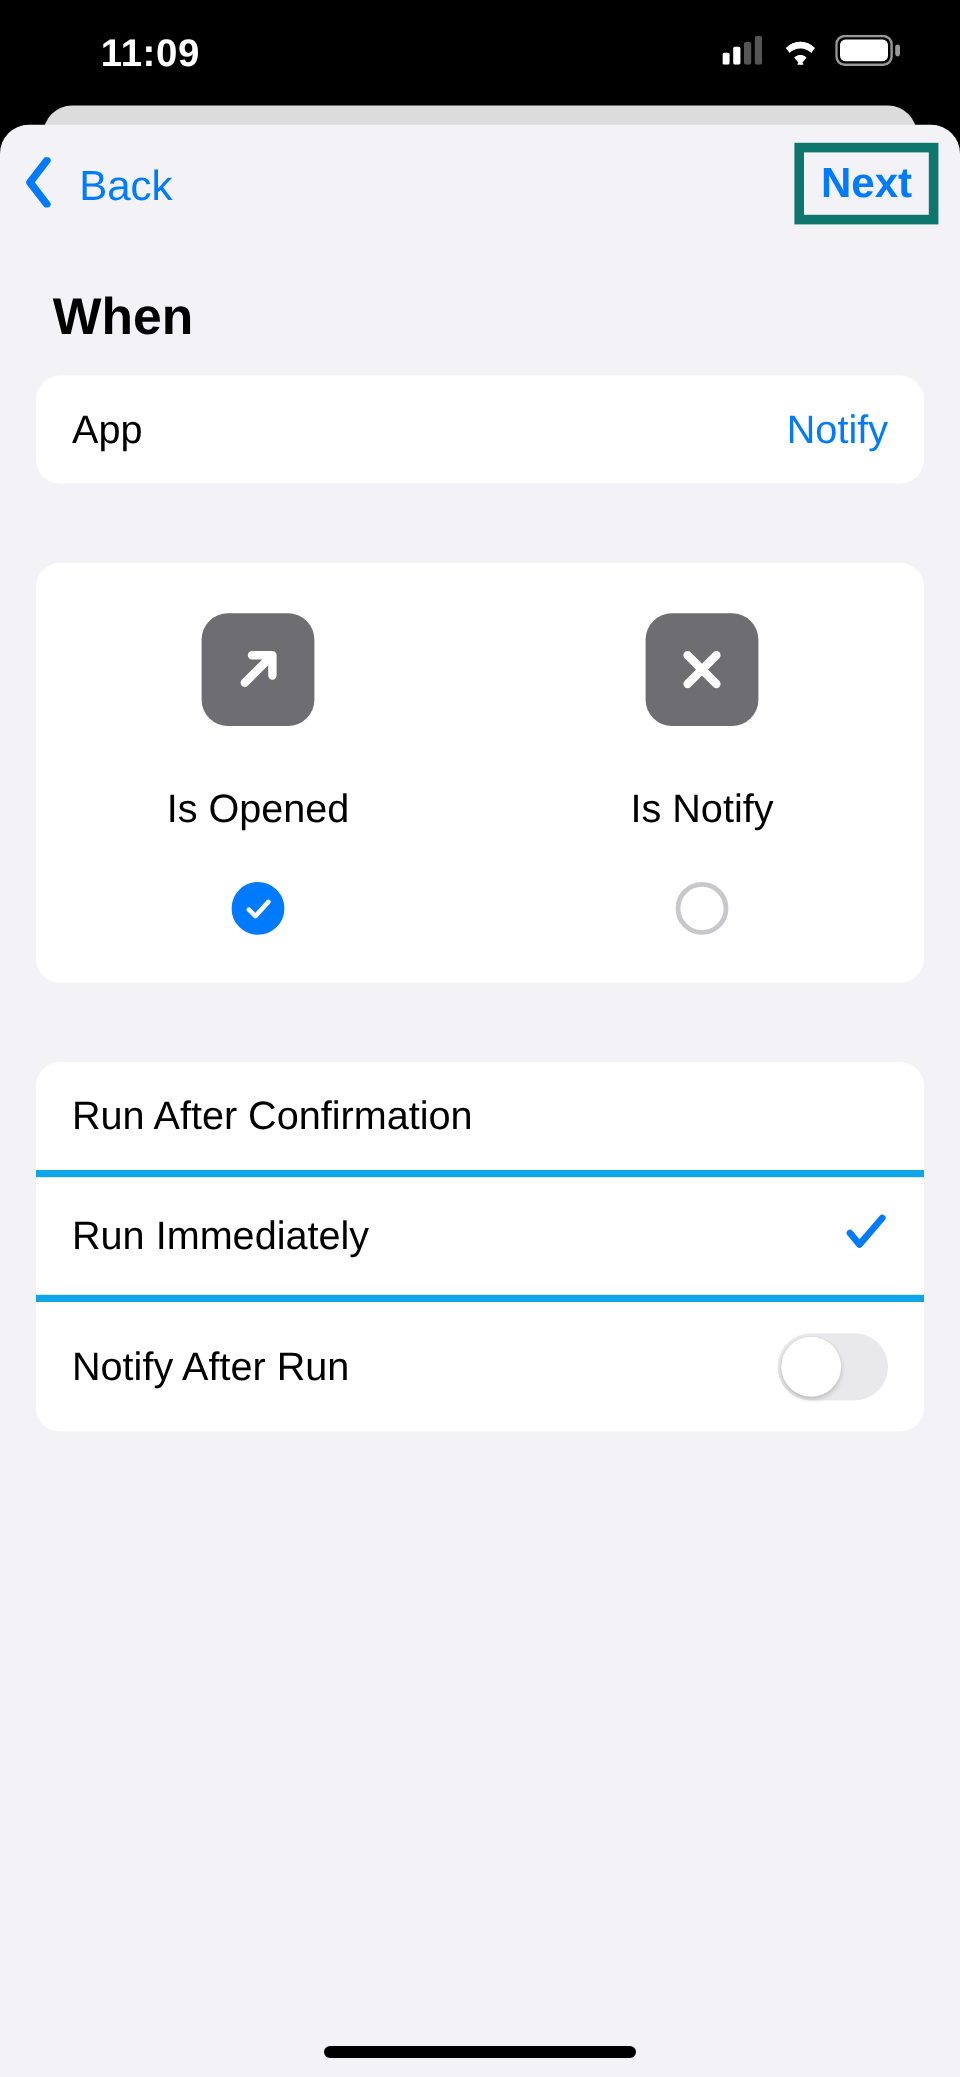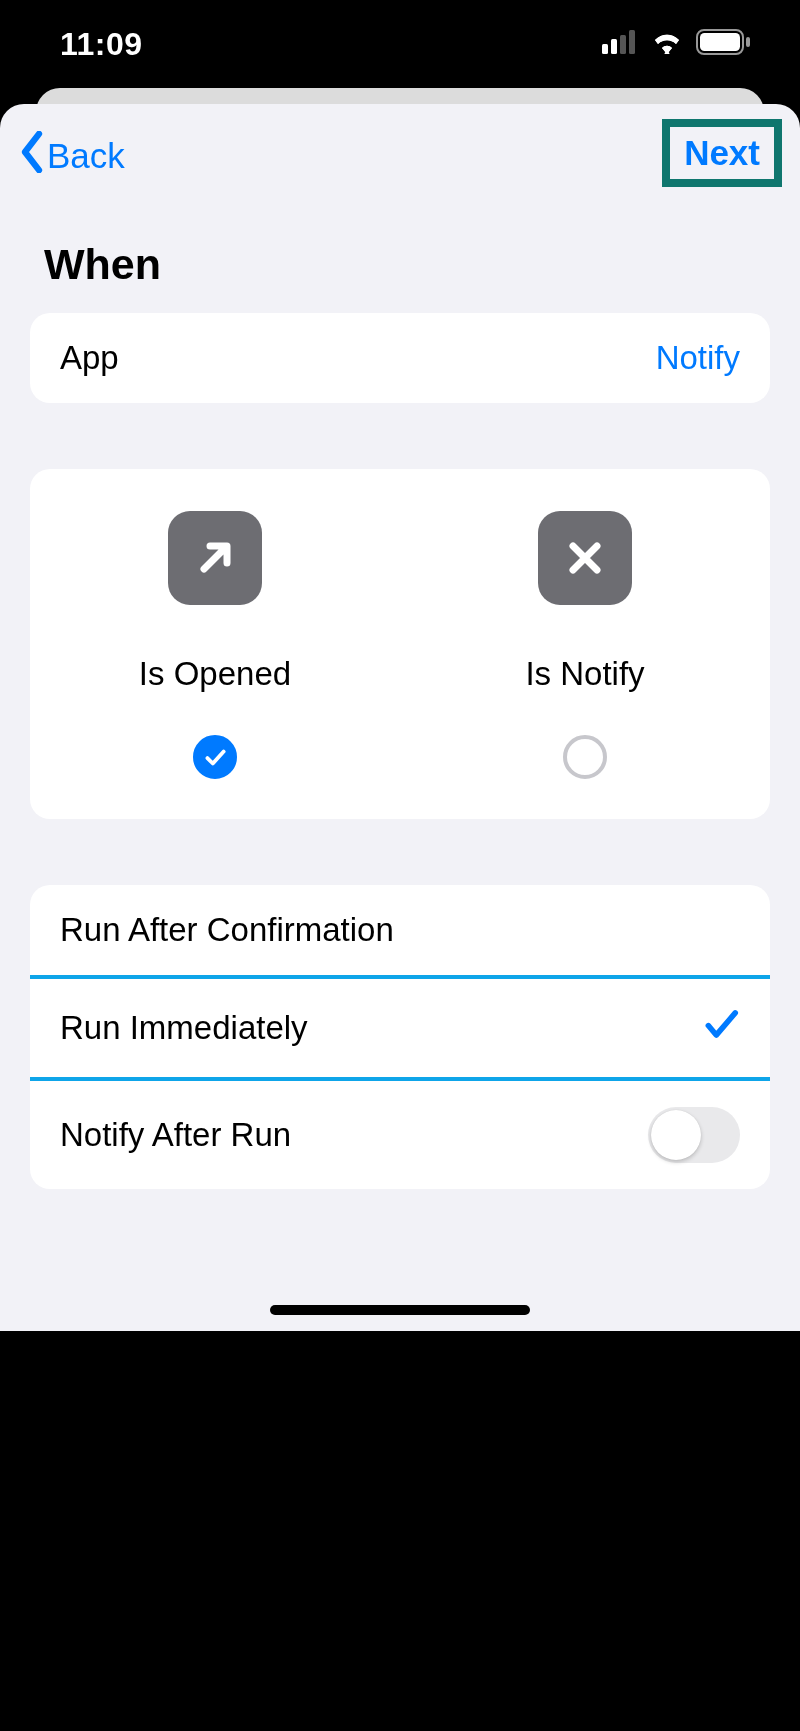--- a/index.html
+++ b/index.html
@@ -1,30 +1,30 @@
 <!DOCTYPE html>
 <html><head>
 <meta charset="utf-8">
 <style>
   * { box-sizing: border-box; margin: 0; padding: 0; }
   html, body { width: 800px; height: 1731px; font-family: -apple-system, "SF Pro Text", "Helvetica Neue", Arial, sans-serif; background: #000; }
-  .phone { width: 800px; height: 1331px; background: #000; position: relative; overflow: hidden; }
+  .phone { width: 800px; height: 1731px; background: #000; position: relative; overflow: hidden; padding-left: 24px; }
 
   
   .status-bar { height: 88px; display: flex; align-items: center; justify-content: space-between; padding: 0 48px 0 60px; color: #fff; }
   .status-time { font-size: 32px; font-weight: 600; letter-spacing: 0.5px; }
   .status-icons { display: flex; align-items: center; gap: 12px; }
 
   
   .sheet-behind { position: absolute; top: 88px; left: 36px; right: 36px; height: 60px; background: #dcdcdc; border-radius: 24px 24px 0 0; }
   .sheet { position: absolute; top: 104px; left: 0; right: 0; bottom: 0; background: #f2f2f7; border-radius: 24px 24px 0 0; padding: 0; }
 
   
   .nav { height: 100px; display: flex; align-items: center; justify-content: space-between; padding: 0 22px 0 18px; }
-  .nav-back { display: flex; align-items: center; gap: 1px; color: #007aff; font-size: 35px; font-weight: 400; cursor: pointer; padding-top: 4px;}
+  .nav-back { display: flex; align-items: center; gap: 20px; color: #007aff; font-size: 35px; font-weight: 400; cursor: pointer; padding-top: 4px;}
   .nav-back svg { width: 28px; height: 42px; }
   .nav-next { color: #007aff; font-size: 35px; font-weight: 600; cursor: pointer; }
   .next-highlight { border: 8px solid #0f766e; padding: 6px 14px; margin-right: -4px; margin-top: -2px;}
 
   
   .section-title { font-size: 43px; font-weight: 700; padding: 36px 30px 24px; color: #000; margin-left: 14px; }
 
   
   .card { background: #fff; margin: 0 30px; border-radius: 20px; overflow: hidden; }
   .row { display: flex; align-items: center; justify-content: space-between; padding: 26px 30px; font-size: 33px; color: #000; }
@@ -34,21 +34,21 @@
   
   .triggers { display: flex; padding: 42px 0 40px; }
   .trigger { flex: 1; display: flex; flex-direction: column; align-items: center; gap: 14px; cursor: pointer; }
   .trigger-icon { width: 94px; height: 94px; border-radius: 22px; background: #6d6d72; display: flex; align-items: center; justify-content: center; margin-bottom: 36px; }
   .trigger-label { font-size: 33px; color: #000; margin-bottom: 28px; }
   .radio { width: 44px; height: 44px; border-radius: 50%; border: 4px solid #c7c7cc; background: #fff; display: flex; align-items: center; justify-content: center; }
   .radio.selected { background: #007aff; border-color: #007aff; }
   .radio.selected svg { width: 26px; height: 26px; }
 
   
-  .list-row { display: flex; align-items: center; justify-content: space-between; padding: 26px 30px; font-size: 33px; color: #000; border-top: 4px solid #0ea5e9; }
+  .list-row { display: flex; align-items: center; justify-content: space-between; padding: 26px 30px; font-size: 33px; color: #000; border-top: 6px solid #0ea5e9; }
   .list-row:first-child { border-top: none; }
   .check svg { width: 38px; height: 38px; }
   .toggle { width: 92px; height: 56px; border-radius: 28px; background: #e9e9eb; position: relative; cursor: pointer; }
   .toggle-knob { position: absolute; top: 3px; left: 3px; width: 50px; height: 50px; border-radius: 50%; background: #fff; box-shadow: 0 2px 4px rgba(0,0,0,0.2), 0 0 1px rgba(0,0,0,0.1); }
 
   
   .home-indicator { position: absolute; bottom: 16px; left: 50%; transform: translateX(-50%); width: 260px; height: 10px; background: #000; border-radius: 8px; }
 </style>
 </head>
 <body>

